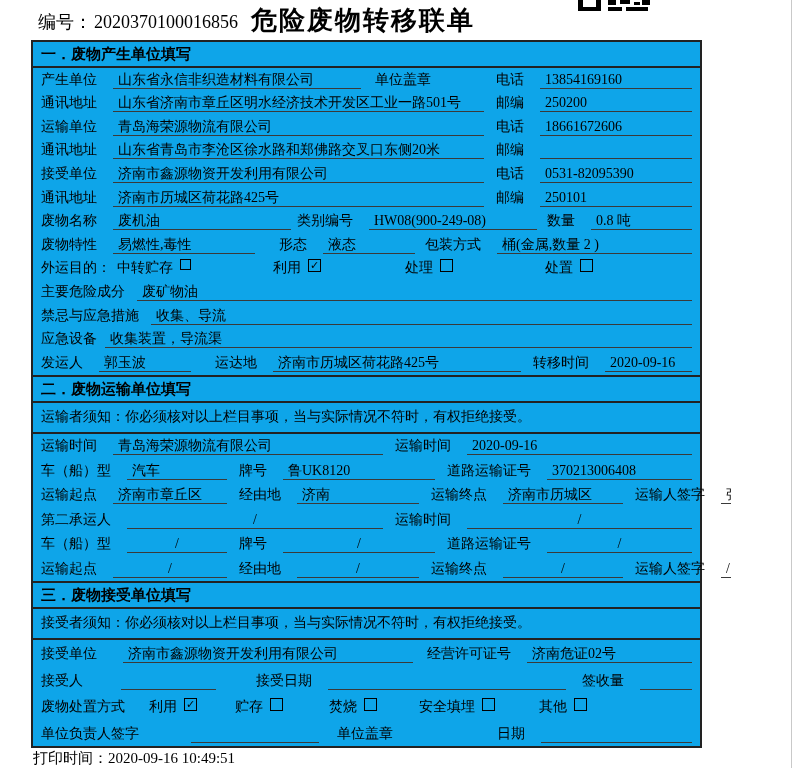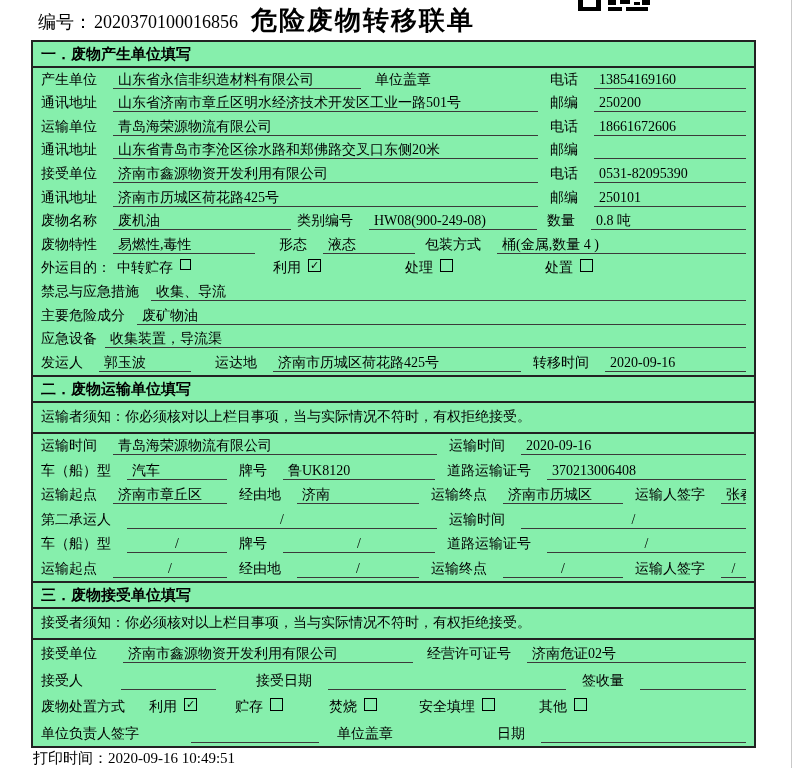--- a/index.html
+++ b/index.html
@@ -16,22 +16,22 @@
   .serial .num{margin-left:2px;}
   .doc-title{
     position:absolute;left:0;right:70px;top:3px;text-align:center;
     font-family:"Liberation Sans","DejaVu Sans",sans-serif;
     font-weight:bold;font-size:26px;letter-spacing:2px;white-space:nowrap;
   }
   .qr{position:absolute;left:578px;top:0;}
 
   
   .formbox{
-    position:absolute;left:31px;top:40px;width:725px;
-    border:2px solid #222;background:#86efac;box-sizing:border-box;
+    position:absolute;left:31px;top:40px;width:671px;
+    border:2px solid #222;background:#0ea5e9;box-sizing:border-box;
   }
   .sec-header{
     height:24px;line-height:24px;padding-left:8px;
     font-family:"Liberation Sans","DejaVu Sans",sans-serif;
     font-weight:bold;font-size:15px;border-bottom:2px solid #222;
   }
   .sec-header.mid{border-top:2px solid #222;}
   .notice{
     height:29px;display:flex;align-items:center;padding:0 8px;
     font-size:14px;border-bottom:2px solid #222;white-space:nowrap;
@@ -140,21 +140,21 @@
     <span class="lbl" style="margin-left:10px">数量</span>
     <span class="val fill">0.8 吨</span>
   </div>
 
   <div class="row s1row">
     <span class="lbl">废物特性</span>
     <span class="val" style="width:142px">易燃性,毒性</span>
     <span class="lbl" style="margin-left:24px">形态</span>
     <span class="val" style="width:92px">液态</span>
     <span class="lbl" style="margin-left:10px">包装方式</span>
-    <span class="val fill">桶(金属,数量  4 )</span>
+    <span class="val fill">桶(金属,数量  2 )</span>
   </div>
 
   <div class="row s1row">
     <span class="lbl">外运目的：</span>
     <span class="opt" style="margin-left:6px">
       <span>中转贮存</span>
       <span class="cbox sm"></span>
     </span>
     <span class="opt" style="margin-left:82px">
       <span>利用</span>
@@ -164,27 +164,27 @@
       <span>处理</span>
       <span class="cbox"></span>
     </span>
     <span class="opt" style="margin-left:92px">
       <span>处置</span>
       <span class="cbox"></span>
     </span>
   </div>
 
   <div class="row s1row">
+    <span class="lbl">主要危险成分</span>
+    <span class="val fill" style="margin-left:12px">废矿物油</span>
+  </div>
+
+  <div class="row s1row">
     <span class="lbl">禁忌与应急措施</span>
     <span class="val fill" style="margin-left:12px">收集、导流</span>
-  </div>
-
-  <div class="row s1row">
-    <span class="lbl">主要危险成分</span>
-    <span class="val fill" style="margin-left:12px">废矿物油</span>
   </div>
 
   <div class="row s1row">
     <span class="lbl">应急设备</span>
     <span class="val fill" style="margin-left:8px">收集装置，导流渠</span>
   </div>
 
   <div class="row s1row">
     <span class="lbl">发运人</span>
     <span class="val" style="width:92px;margin-left:16px">郭玉波</span>

